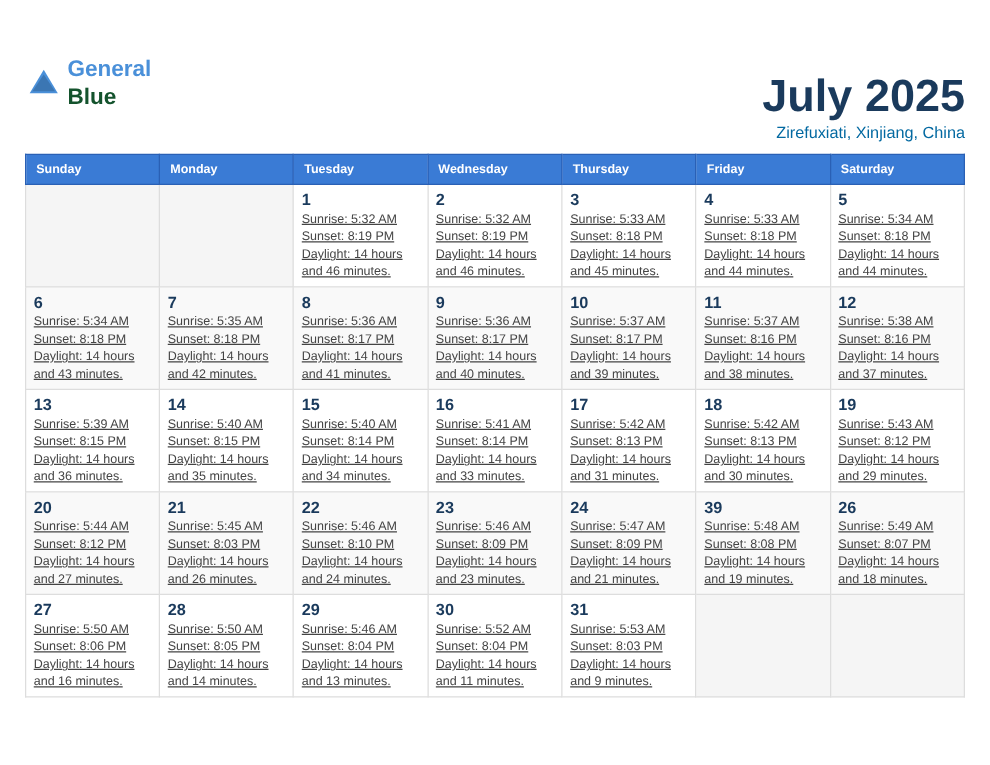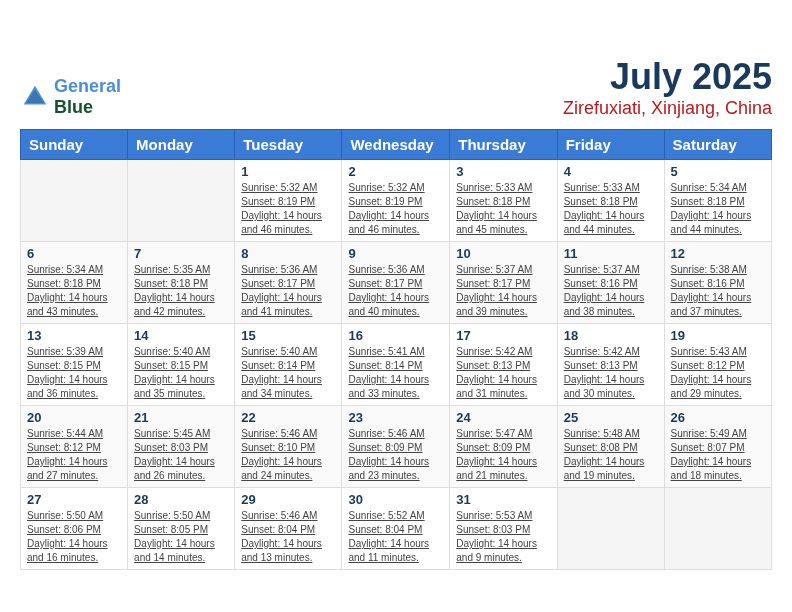--- a/index.html
+++ b/index.html
@@ -6,21 +6,21 @@
     body {
       font-family: Arial, sans-serif;
       background: #fff;
       width: 792px;
       min-height: 612px;
       padding: 20px;
     }
     .header {
       display: flex;
       justify-content: space-between;
-      align-items: flex-end;
+      align-items: center;
       margin-bottom: 10px;
     }
     .logo {
       display: flex;
       align-items: center;
       gap: 4px;
     }
     .logo-text {
       font-size: 18px;
       font-weight: bold;
@@ -37,32 +37,32 @@
     .title-block {
       text-align: right;
       margin-top: 36px;
     }
     .month-title {
       font-size: 36px;
       font-weight: bold;
       color: #1a3a5c;
     }
     .location {
-      font-size: 18px;
-      color: #b91c1c;
+      font-size: 13px;
+      color: #0369a1;
     }
     .calendar {
       width: 100%;
       border-collapse: collapse;
       border: 1px solid #ccc;
     }
     .calendar th {
       background-color: #3a7bd5;
       color: #fff;
-      font-size: 15px;
+      font-size: 10px;
       font-weight: bold;
       padding: 6px 8px;
       text-align: left;
       border: 1px solid #2a60b5;
     }
     .calendar td {
       vertical-align: top;
       padding: 4px 6px;
       border: 1px solid #ddd;
       font-size: 10.5px;
@@ -298,21 +298,21 @@
 and 23 minutes.</div>
         </td>
         <td>
           <span class="day-number">24</span>
           <div class="cell-content" style="white-space: pre-line;">Sunrise: 5:47 AM
 Sunset: 8:09 PM
 Daylight: 14 hours
 and 21 minutes.</div>
         </td>
         <td>
-          <span class="day-number">25</span>
+          <span class="day-number">39</span>
           <div class="cell-content" style="white-space: pre-line;">Sunrise: 5:48 AM
 Sunset: 8:08 PM
 Daylight: 14 hours
 and 19 minutes.</div>
         </td>
         <td>
           <span class="day-number">26</span>
           <div class="cell-content" style="white-space: pre-line;">Sunrise: 5:49 AM
 Sunset: 8:07 PM
 Daylight: 14 hours

